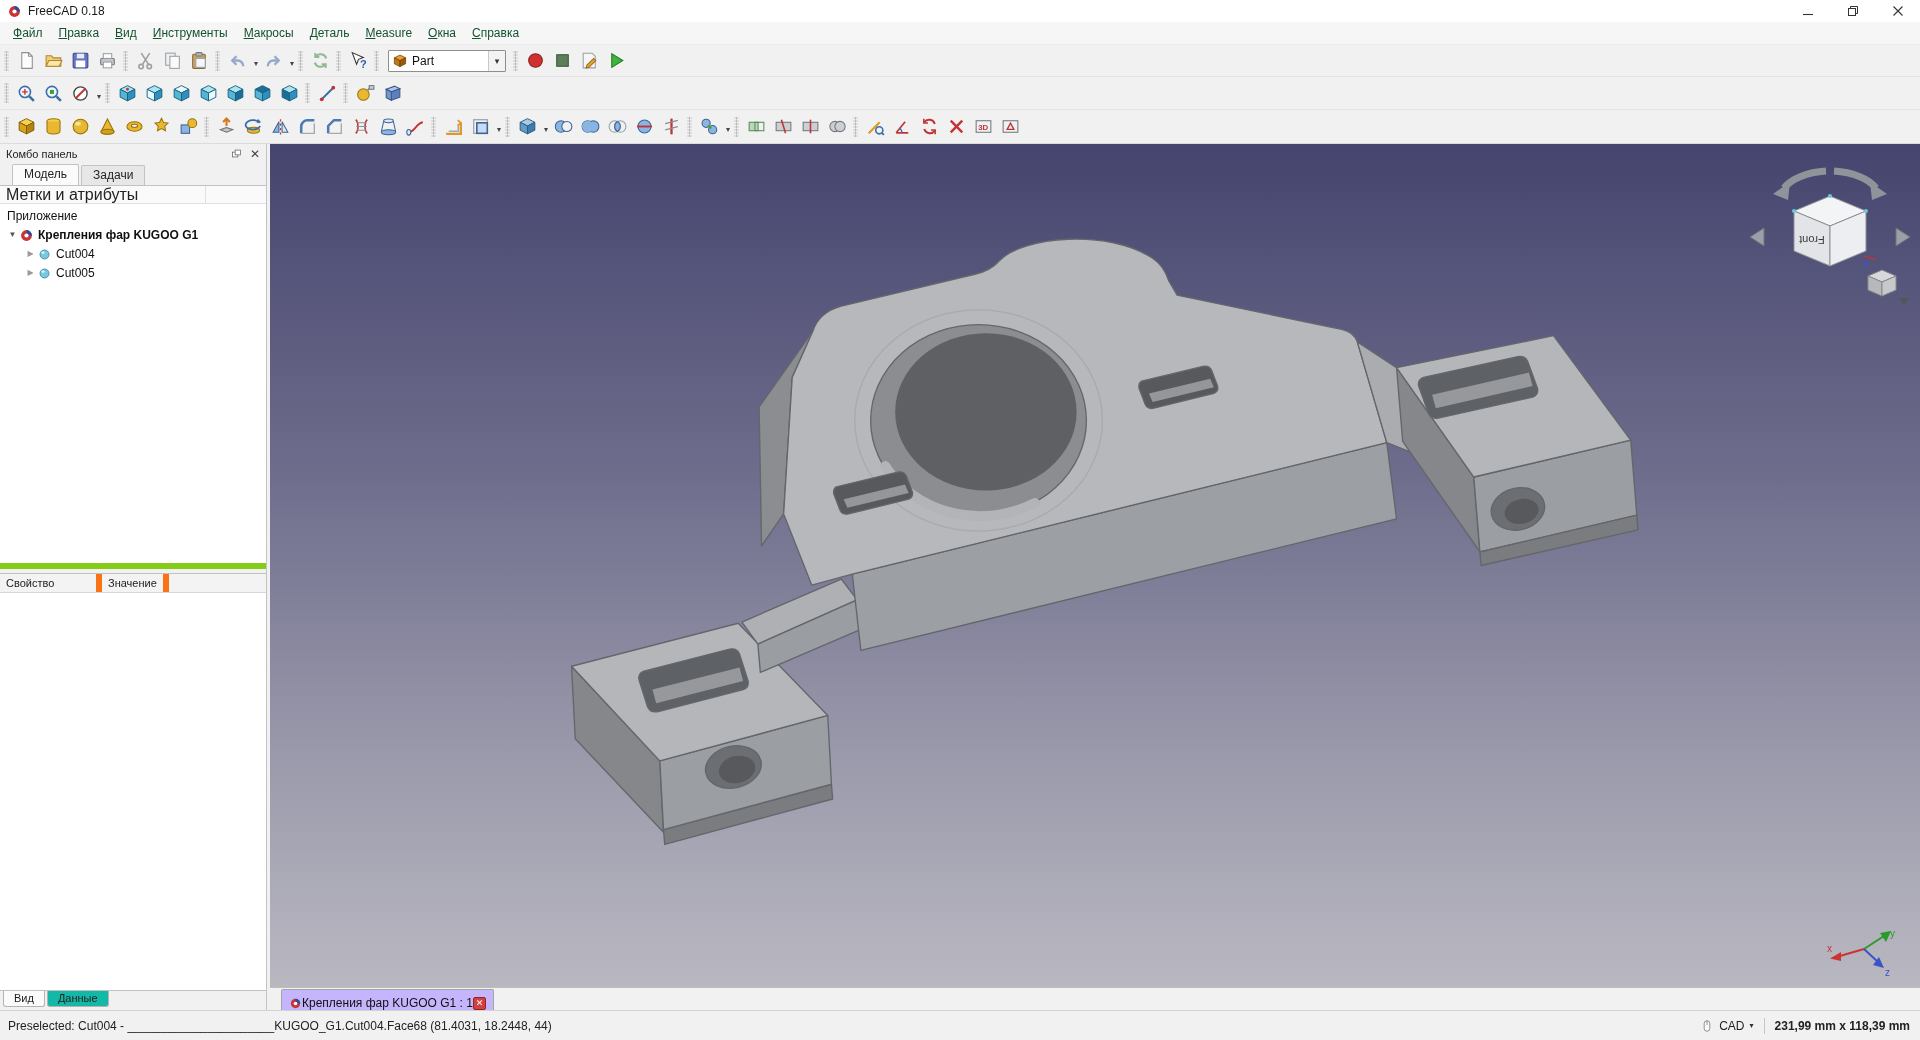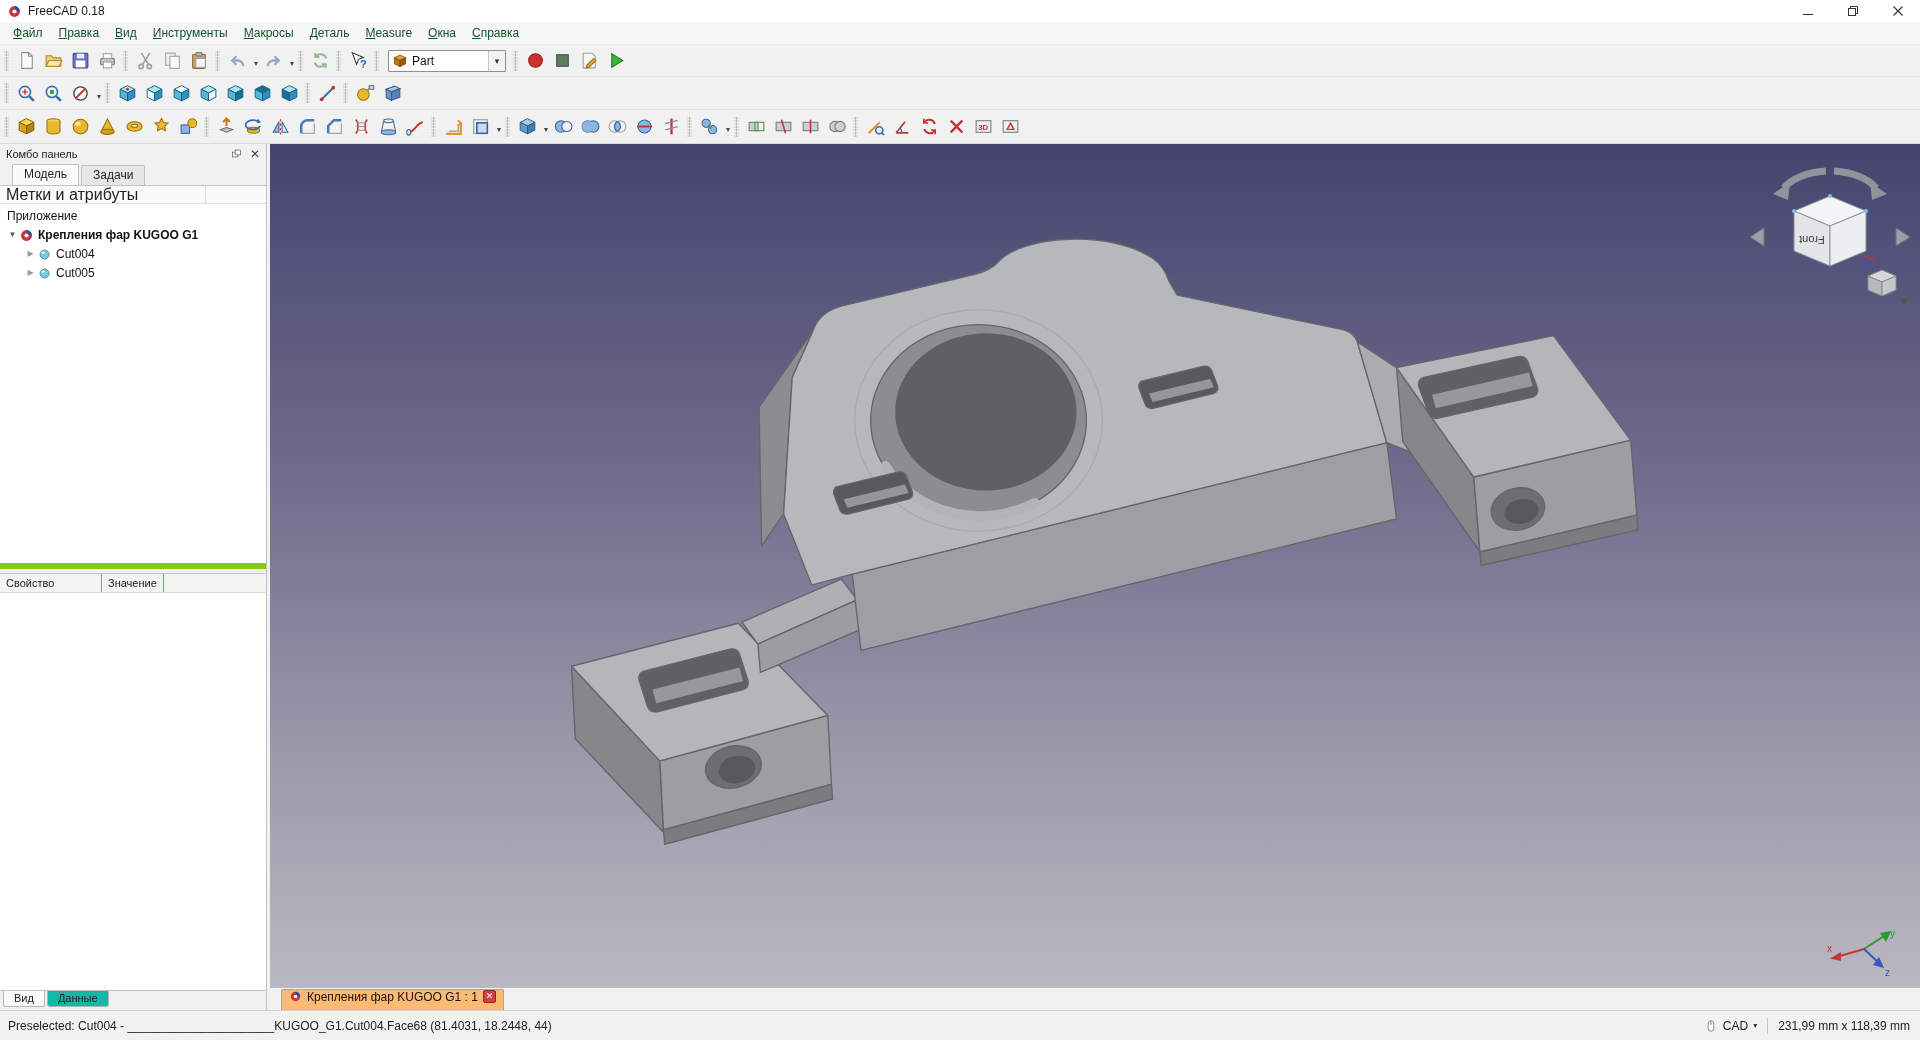--- a/index.html
+++ b/index.html
@@ -54,47 +54,47 @@
   .trow{height:19px;display:flex;align-items:center;padding-left:7px}
   .trow.child{padding-left:25px}
   .texp{width:11px;font-size:8px;color:#555;text-align:center;flex:0 0 auto}
   .texp.closed{color:#9a9a9a}
   .ticon{width:16px;height:16px;margin:0 3px 0 1px;flex:0 0 auto}
   .ticon svg{width:15px;height:15px;display:block;margin-top:1px}
   .t-bold{font-weight:bold}
   .splitter{height:4px;background:#f1f1f1;flex:0 0 auto}
   .props{flex:1;background:#fff;border-top:1px solid #c2c2c2;display:flex;flex-direction:column;min-height:0}
   .props-header{height:19px;display:flex;background:#f3f3f3;border-bottom:1px solid #d8d8d8;font-size:11px;color:#222;flex:0 0 auto}
-  .ph-cell{padding:3px 6px;border-right:1px solid #f97316}
+  .ph-cell{padding:3px 6px;border-right:6px solid #f97316}
   .ph-cell:first-child{width:102px;flex:0 0 auto}
   .props-body{flex:1;background:#fff}
   .panel-bottom-tabs{height:20px;display:flex;align-items:flex-start;padding-left:3px;background:#f1f1f1;border-top:1px solid #c2c2c2;flex:0 0 auto}
   .btab{font-size:11px;padding:1px 10px 2px;border:1px solid #b4b4b4;border-top:none;border-radius:0 0 3px 3px;background:#14b8a6;margin-right:2px;color:#222}
   .btab.active{background:#fbfbfb}
 
   
   .viewport-col{flex:1;display:flex;flex-direction:column;min-width:0;background:#f1f1f1;padding-left:3px}
   .viewport{flex:1;position:relative;overflow:hidden;background:linear-gradient(180deg,#45446e 0%,#6f6e8d 40%,#9a99ab 72%,#b9b8c1 100%)}
   .part-svg{position:absolute;inset:0;width:100%;height:100%}
   .navcube{position:absolute;top:6px;right:6px}
   .axiscross{position:absolute;bottom:10px;right:22px}
   .doctabbar{height:23px;background:#f1f1f1;border-top:1px solid #bdbdbd;display:flex;align-items:flex-end;padding-left:11px;flex:0 0 auto}
-  .doctab{height:21px;display:flex;align-items:flex-start;gap:5px;background:#fdba74;border:1px solid #a6a6a6;border-bottom:none;border-radius:2px 2px 0 0;padding:0 7px;font-size:12px;color:#111}
+  .doctab{height:21px;display:flex;align-items:flex-end;background:#c4b5fd;border:1px solid #a6a6a6;border-bottom:none;border-radius:2px 2px 0 0;padding:0 7px;font-size:12px;color:#111}
   .doctab .dt-ic{width:13px;height:13px}
   .doctab .dt-ic svg{width:13px;height:13px;display:block}
   .doctab-close{width:13px;height:13px;background:#d24040;border:1px solid #952525;color:#fff;font-size:9px;line-height:11px;text-align:center;border-radius:2px}
 
   
   .statusbar{height:30px;background:#f1f1f1;border-top:1px solid #d2d2d2;display:flex;align-items:center;font-size:12px;color:#222;padding:0 10px 0 8px;flex:0 0 auto}
   .sb-right{margin-left:auto;display:flex;align-items:center;gap:5px}
   .sb-ic{width:14px;height:14px}
   .sb-ic svg{width:14px;height:14px;display:block}
   .sb-dd{font-size:8px;color:#333}
   .sb-sep{width:1px;height:16px;background:#c6c6c6;margin:0 5px}
-  .sb-dims{font-weight:normal}
+  .sb-dims{font-weight:bold}
 </style>
 </head>
 <body>
 
 <div class="app">
 
   <div class="titlebar">
     <span class="tb-appicon" id="app-icon">
         <svg viewBox="0 0 20 20">
           <circle cx="10" cy="10" r="7.2" fill="#cc3333"></circle>

